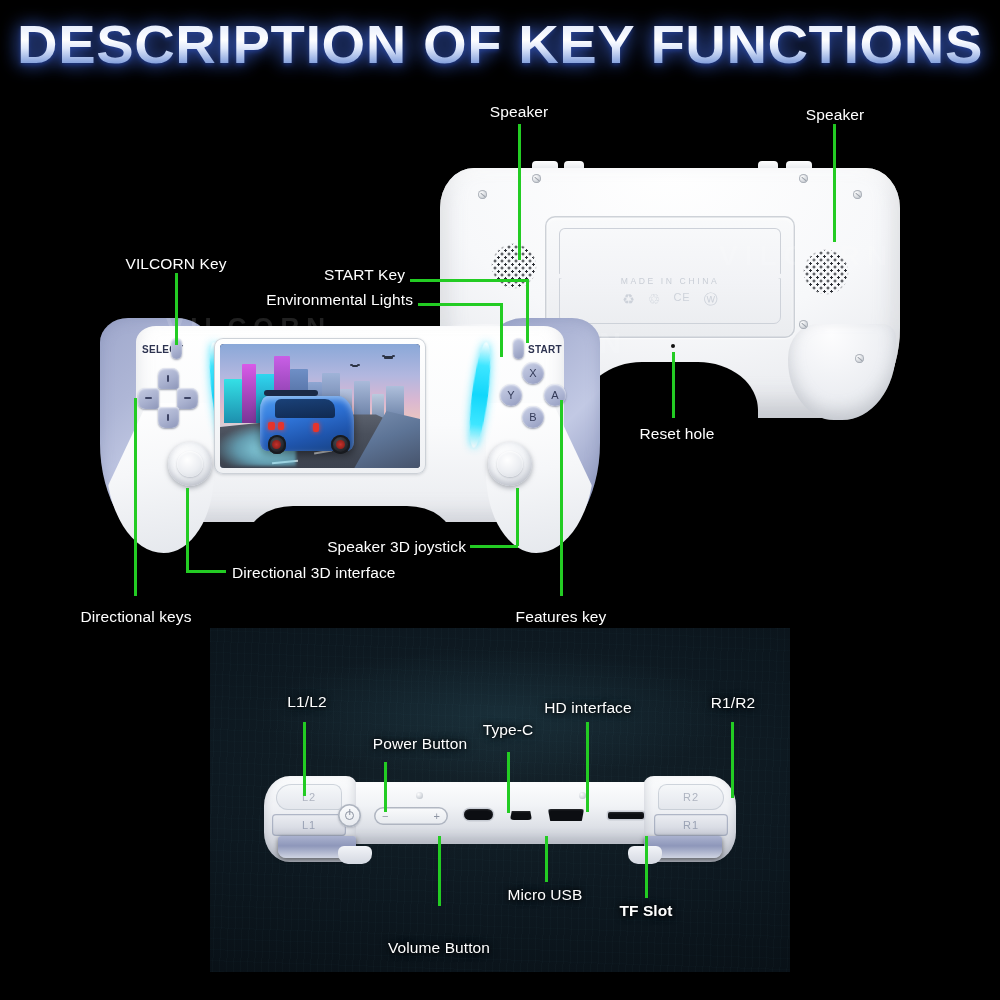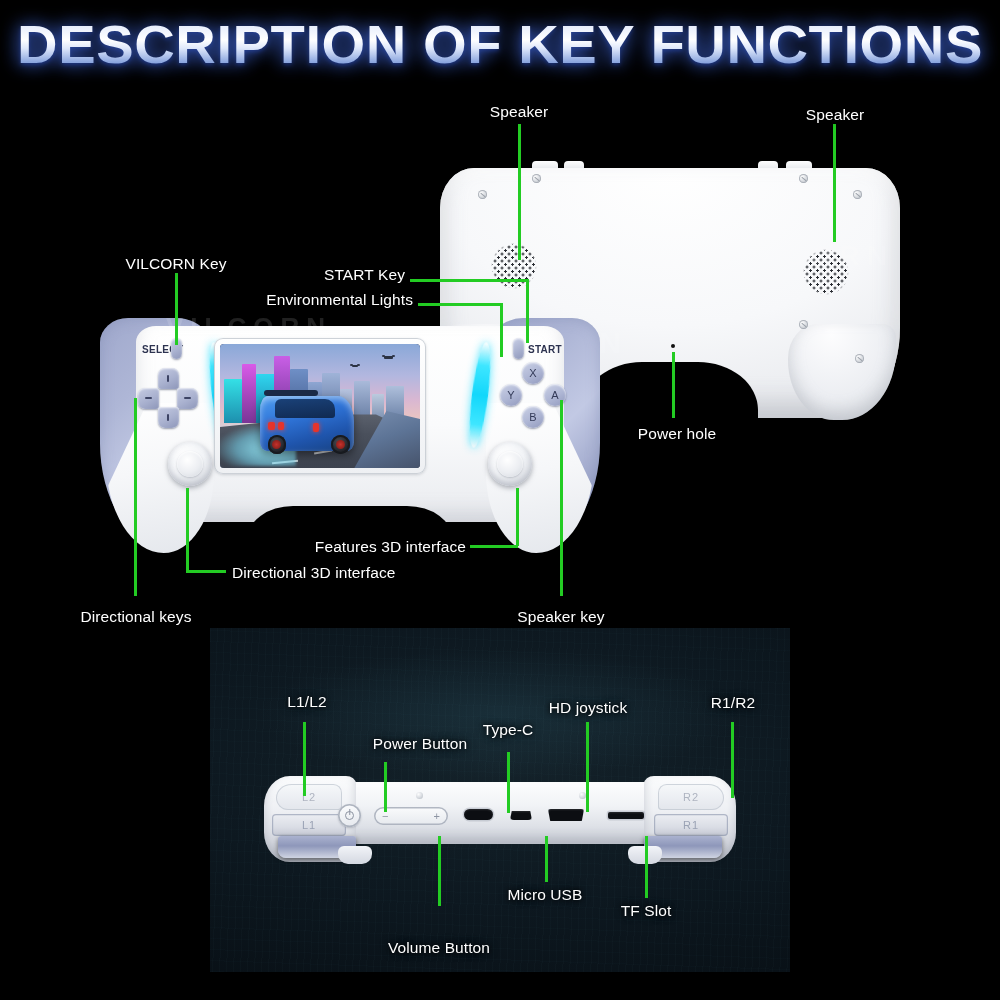--- a/index.html
+++ b/index.html
@@ -380,20 +380,31 @@
     <div class="nub" style="left:92px; width:26px;"></div>
     <div class="nub" style="left:124px; width:20px;"></div>
     <div class="nub" style="right:122px; width:20px;"></div>
     <div class="nub" style="right:88px; width:26px;"></div>
 
     <div class="shellback"></div>
     <div class="backgripL"></div>
     <div class="backgripR"></div>
     <div class="backnotch"></div>
 
+    <div class="recess">
+      <div class="chev"></div>
+      <div class="chev2"></div>
+      <div class="madein">MADE IN CHINA</div>
+      <div class="certs">
+        <span>♻</span>
+        <span>♲</span>
+        <span style="font-size:11px;letter-spacing:1px;">CE</span>
+        <span>ⓦ</span>
+      </div>
+    </div>
 
     <div class="grille" id="grilleL">
         <i></i>
         <i class="b"></i>
       </div>
     <div class="grille" id="grilleR">
         <i></i>
         <i class="b"></i>
       </div>
 
@@ -409,21 +420,21 @@
     <div class="wm" style="right:6px; top:72px; font-size:28px;">VILCORN</div>
     <div class="wm" style="left:4px; top:158px; font-size:30px;">VILCORN</div>
   </div>
 
   <div class="lead lv" style="left:518px; top:124px; height:136px;"></div>
   <div class="lead lv" style="left:833px; top:124px; height:118px;"></div>
   <div class="lead lv" style="left:672px; top:352px; height:66px;"></div>
 
   <div class="lbl ctr" style="left:519px; top:103px;">Speaker</div>
   <div class="lbl ctr" style="left:835px; top:106px;">Speaker</div>
-  <div class="lbl ctr" style="left:677px; top:425px;">Power hole</div>
+  <div class="lbl ctr" style="left:677px; top:425px;">Reset hole</div>
 
   <div id="front">
     <div class="grip" id="gripL"></div>
     <div class="grip" id="gripR"></div>
     <div class="fbody"></div>
     <div class="gripwhite" id="gwL"></div>
     <div class="gripwhite" id="gwR"></div>
     <div class="fbottomcut"></div>
 
     <div class="rgbstrip" id="rgbL"></div>
@@ -510,24 +521,24 @@
 
   <div class="lead lv" style="left:134px; top:398px; height:198px;"></div>
   <div class="lbl ctr" style="left:136px; top:608px;">Directional keys</div>
 
   <div class="lead lv" style="left:186px; top:488px; height:83px;"></div>
   <div class="lead lh" style="left:186px; top:570px; width:40px;"></div>
   <div class="lbl" style="left:232px; top:564px;">Directional 3D interface</div>
 
   <div class="lead lh" style="left:470px; top:545px; width:48px;"></div>
   <div class="lead lv" style="left:516px; top:488px; height:58px;"></div>
-  <div class="lbl rgt" style="left:466px; top:538px;">Features 3D interface</div>
+  <div class="lbl rgt" style="left:466px; top:538px;">Speaker 3D joystick</div>
 
   <div class="lead lv" style="left:560px; top:400px; height:196px;"></div>
-  <div class="lbl ctr" style="left:561px; top:608px;">Speaker key</div>
+  <div class="lbl ctr" style="left:561px; top:608px;">Features key</div>
 
   <div id="panel">
     <div class="texture"></div>
     <div class="glow"></div>
 
     <div id="edge">
       <div class="ebody"></div>
 
       <div class="shoulder" id="shL"></div>
       <div class="shoulder" id="shR"></div>
@@ -561,27 +572,27 @@
   <div class="lead lv" style="left:303px; top:722px; height:74px;"></div>
   <div class="lbl ctr" style="left:307px; top:693px;">L1/L2</div>
 
   <div class="lead lv" style="left:384px; top:762px; height:50px;"></div>
   <div class="lbl ctr" style="left:385px; top:735px;margin-left:35px;">Power Button</div>
 
   <div class="lead lv" style="left:507px; top:752px; height:61px;"></div>
   <div class="lbl ctr" style="left:508px; top:721px;">Type-C</div>
 
   <div class="lead lv" style="left:586px; top:722px; height:90px;"></div>
-  <div class="lbl ctr" style="left:588px; top:699px;">HD joystick</div>
+  <div class="lbl ctr" style="left:588px; top:699px;">HD interface</div>
 
   <div class="lead lv" style="left:731px; top:722px; height:76px;"></div>
   <div class="lbl ctr" style="left:733px; top:694px;">R1/R2</div>
 
   <div class="lead lv" style="left:438px; top:836px; height:70px;"></div>
   <div class="lbl ctr" style="left:439px; top:939px;">Volume Button</div>
 
   <div class="lead lv" style="left:545px; top:836px; height:46px;"></div>
   <div class="lbl ctr" style="left:545px; top:886px;">Micro USB</div>
 
   <div class="lead lv" style="left:645px; top:836px; height:62px;"></div>
-  <div class="lbl ctr" style="left:646px; top:902px;">TF Slot</div>
+  <div class="lbl ctr" style="left:646px; top:902px;font-weight:bold;">TF Slot</div>
 
 </div>
 
 </body></html>

